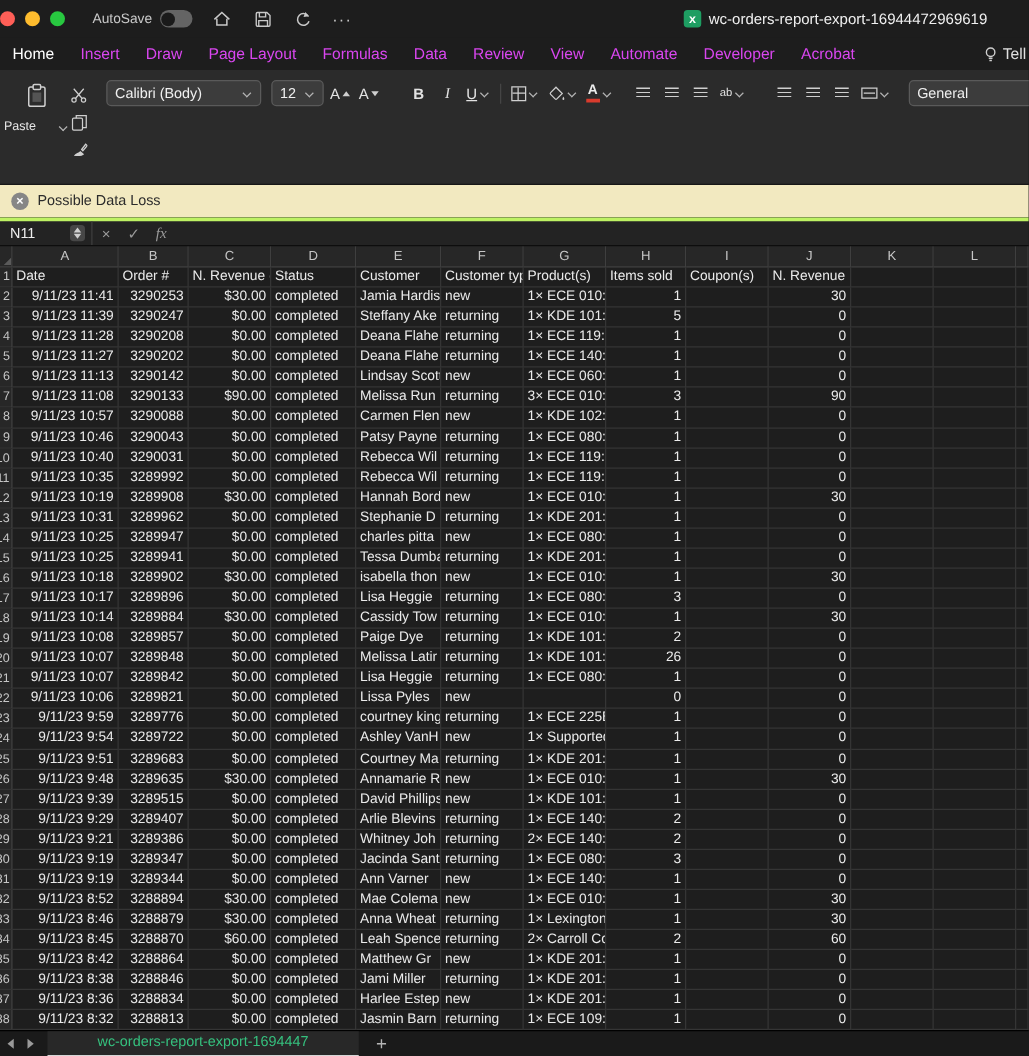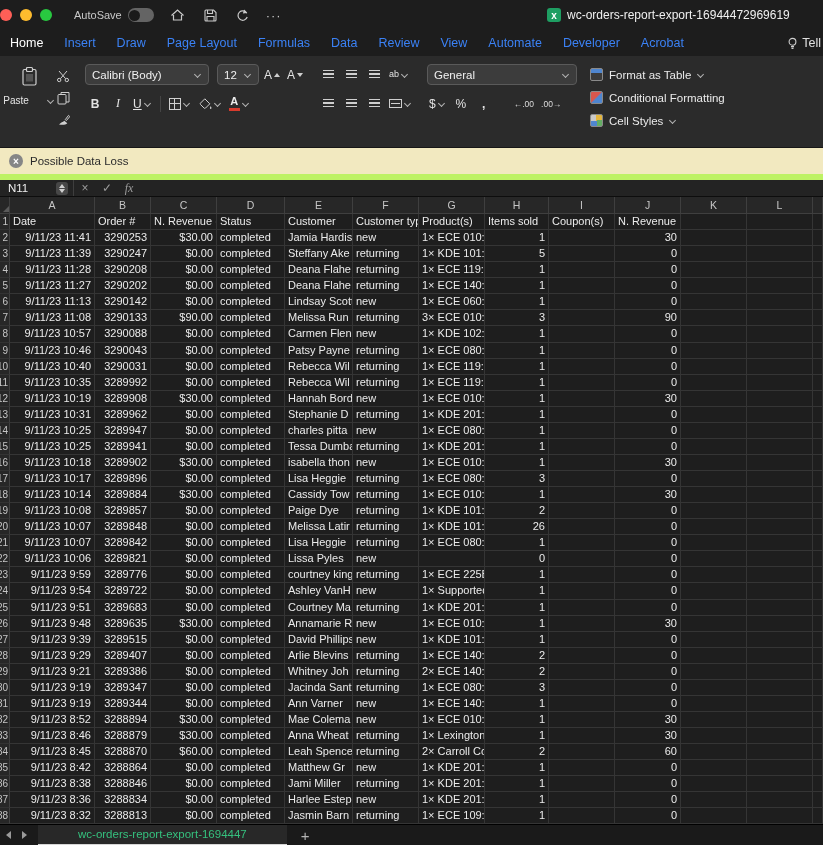--- a/index.html
+++ b/index.html
@@ -15,28 +15,28 @@
   .knob{position:absolute;left:1.5px;top:1.5px;width:11px;height:11px;border-radius:50%;background:#1a1a1a}
   .tb-btn{display:inline-flex;align-items:center;justify-content:center;width:24px;height:22px;margin-right:8px;color:#c9c9c9}
   .tb-btn.more{font-size:13px;letter-spacing:1px}
   .title-wrap{position:absolute;left:547px;top:0;height:30px;display:flex;align-items:center;gap:6px}
   .xlicon{width:14px;height:14px;border-radius:3px;background:#1e9e62;color:#fff;font-size:10px;font-weight:700;display:flex;align-items:center;justify-content:center}
   .doc-title{font-size:12px;color:#f0f0f0}
 
   
   .tabbar{height:26px;background:#1d1d1d;display:flex;align-items:center;padding-left:10px;position:relative}
   #tabs{display:flex;gap:21px;align-items:center}
-  .tab{font-size:12.5px;color:#3b82f6;white-space:nowrap}
+  .tab{font-size:12.5px;color:#d946ef;white-space:nowrap}
   .tab.active{color:#fff;font-weight:400}
   .tellme{position:absolute;right:0;top:0;height:26px;display:flex;align-items:center;gap:4px;color:#e0e0e0;font-size:12.5px;padding-right:2px}
 
   
   .ribbon{height:92px;background:#2b2b2b;border-bottom:1px solid #171717;display:flex;gap:13px;padding:6px 8px 4px}
   .rgroup{display:flex}
-  .rgroup.col{flex-direction:column;justify-content:flex-start;gap:4px}
+  .rgroup.col{flex-direction:row;justify-content:flex-end;gap:20px}
   .rrow{display:flex;align-items:center;height:25px;gap:3px}
   .paste-btn{display:flex;flex-direction:column;align-items:center;width:42px;gap:4px;padding-top:4px}
   .paste-label-row{display:flex;align-items:center;gap:18px;font-size:10px;color:#e6e6e6}
   .mini-col{display:flex;flex-direction:column;gap:7px;padding-top:6px;margin-left:4px}
   .mini-btn{display:flex;align-items:center;justify-content:center;width:18px;height:15px}
   .combo{display:flex;align-items:center;justify-content:space-between;background:#3c3c3c;border:1px solid #5a5a5a;border-radius:4px;height:21px;padding:0 6px;font-size:11.5px;color:#f0f0f0;white-space:nowrap;overflow:hidden}
   .font-combo{width:124px}.size-combo{width:42px;margin-left:5px}.num-combo{width:150px}
   .rbtn{display:inline-flex;align-items:center;justify-content:center;height:21px;min-width:20px;border-radius:3px;color:#e3e3e3;font-size:12px;gap:2px;padding:0 2px}
   .rbtn.bold{font-weight:700}
   .rbtn.italic{font-style:italic;font-family:"Liberation Serif",serif}
@@ -62,21 +62,21 @@
   .si.cf{background:linear-gradient(135deg,#d8574d 0 45%,#4f86d0 55% 100%)}
   .si.ft{background:linear-gradient(to bottom,#4f86d0 0 4px,#3b3b3b 4px)}
   .si.cs{background:conic-gradient(#e3b53e 0 25%,#64ad63 0 50%,#4f86d0 0 75%,#c9c9c9 0)}
 
   
   .warnbar{height:26px;background:#f2e9c0;display:flex;align-items:center;gap:7px;padding:0 9px;font-size:11.5px;color:#2b2b2b;white-space:nowrap;overflow:hidden}
   .warn-ic{width:14px;height:14px;border-radius:50%;background:#868686;color:#fff;display:flex;align-items:center;justify-content:center;font-size:10px;font-weight:700;flex:0 0 auto}
   .warn-title{font-weight:400}
 
   
-  .fbar{height:22px;background:#232323;display:flex;align-items:center;border-top:6px solid #bef264}
+  .fbar{height:22px;background:#232323;display:flex;align-items:center;border-top:3px solid #bef264}
   .namebox{width:74px;height:100%;display:flex;align-items:center;justify-content:space-between;padding:0 5px 0 8px;border-right:1px solid #3e3e3e;font-size:11.5px;color:#ededed}
   .stepper{display:flex;flex-direction:column;gap:1px;background:#474747;border-radius:3px;padding:2px 3px}
   .fb-btn{color:#9b9b9b;font-size:12px;width:22px;text-align:center}
   .fb-btn.fx{font-style:italic;font-family:"Liberation Serif",serif}
   .fb-input{flex:1;height:100%}
 
   
   #grid{width:823px;height:628px;display:grid;background:#1e1e1e;overflow:hidden;border-top:1px solid #0d0d0d;
     grid-template-columns:10px 85px 56px 66px 68px 68px 66px 66px 64px 66px 66px 66px 66px minmax(0,1fr);
     grid-template-rows:17px;grid-auto-rows:16.07px}

